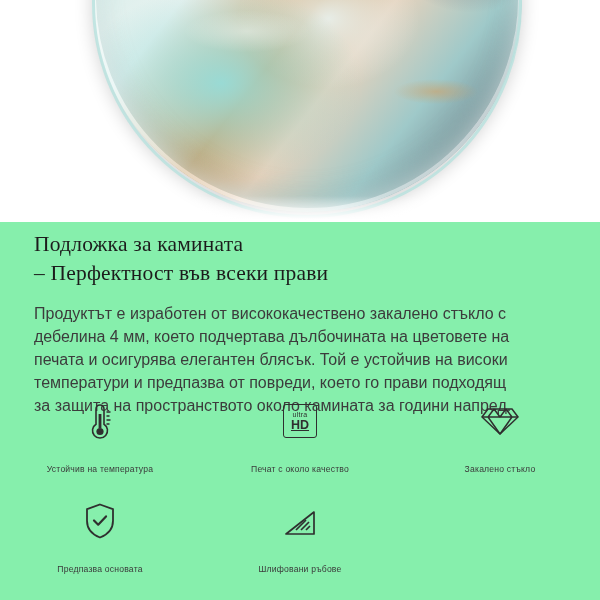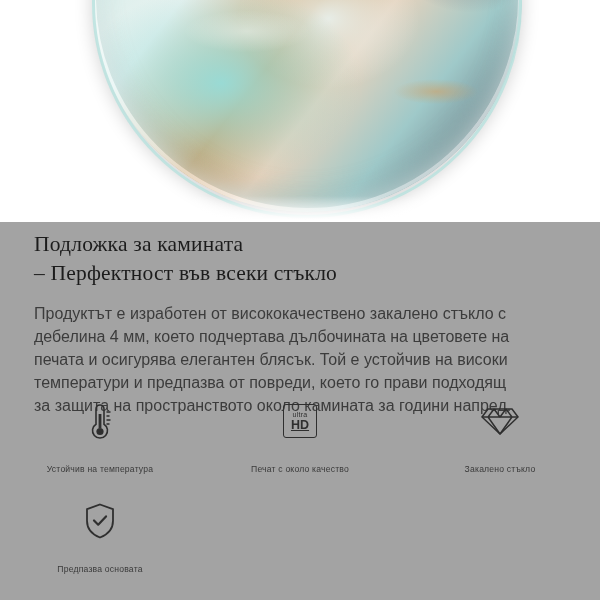--- a/index.html
+++ b/index.html
@@ -9,21 +9,21 @@
     width: 600px;
     height: 600px;
     background: #ffffff;
     font-family: "Liberation Sans", sans-serif;
   }
   #page {
     position: relative;
     width: 600px;
     height: 600px;
     overflow: hidden;
-    background: #a3a3a3;
+    background: #86efac;
   }
 
   
   .hero {
     position: absolute;
     top: 0; left: 0;
     width: 600px;
     height: 222px;
     overflow: hidden;
     background: #ffffff;
@@ -155,21 +155,21 @@
 
   <div class="hero">
     <div class="hero-plate"></div>
     <div class="hero-edge"></div>
     <div class="hero-fade"></div>
   </div>
 
   <div class="content">
     <h1 class="headline">
       <span>Подложка за камината</span>
-      <span class="l2">– Перфектност във всеки стъкло</span>
+      <span class="l2">– Перфектност във всеки прави</span>
     </h1>
     <p class="body-copy">Продуктът е изработен от висококачествено закалено стъкло с дебелина 4 мм, което подчертава дълбочината на цветовете на печата и осигурява елегантен блясък. Той е устойчив на високи температури и предпазва от повреди, което го прави подходящ за защита на пространството около камината за години напред.</p>
   </div>
 
   <div class="features">
 
     <div class="feature">
       <div class="feature-icon">
         <svg width="30" height="42" viewBox="0 0 30 42" fill="none" stroke="#2f2f2f" stroke-width="1.6">
           <path d="M15 5a4 4 0 0 1 4 4v15.2a7.5 7.5 0 1 1-8 0V9a4 4 0 0 1 4-4z"></path>
@@ -204,16 +204,25 @@
     <div class="feature">
       <div class="feature-icon">
         <svg width="34" height="40" viewBox="0 0 34 40" fill="none" stroke="#2f2f2f" stroke-width="1.8">
           <path d="M17 3.5 30 8.2v11.5c0 8-5.4 13.9-13 16.8-7.6-2.9-13-8.8-13-16.8V8.2L17 3.5z"></path>
           <path d="M11 19.5l4.2 4.2L23 15.4" stroke-width="2.2" stroke-linecap="round" stroke-linejoin="round"></path>
         </svg>
       </div>
       <div class="feature-label">Предпазва основата</div>
     </div>
 
+    <div class="feature">
+      <div class="feature-icon">
+        <svg width="36" height="34" viewBox="0 0 36 34" fill="none" stroke="#2f2f2f" stroke-width="1.7">
+          <path d="M4 30h28V8L4 30z" stroke-linejoin="round"></path>
+          <path d="M14 26l10-10M19 26l8-8M24 26l4-4"></path>
+        </svg>
+      </div>
+      <div class="feature-label">Шлифовани ръбове</div>
+    </div>
 
 
   </div>
 </div>
 
 </body></html>

